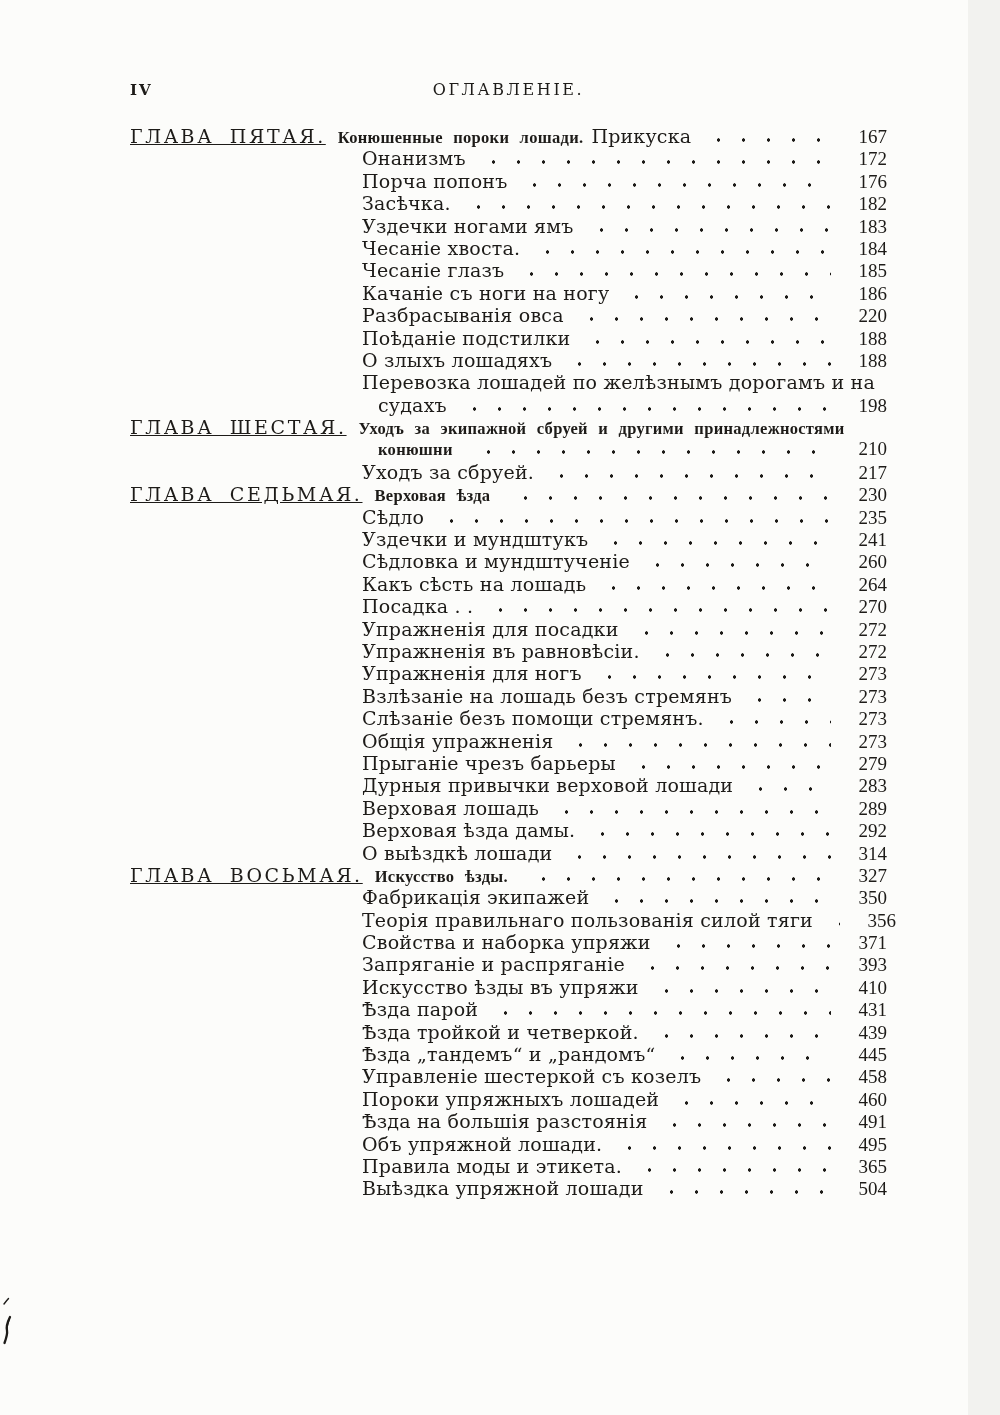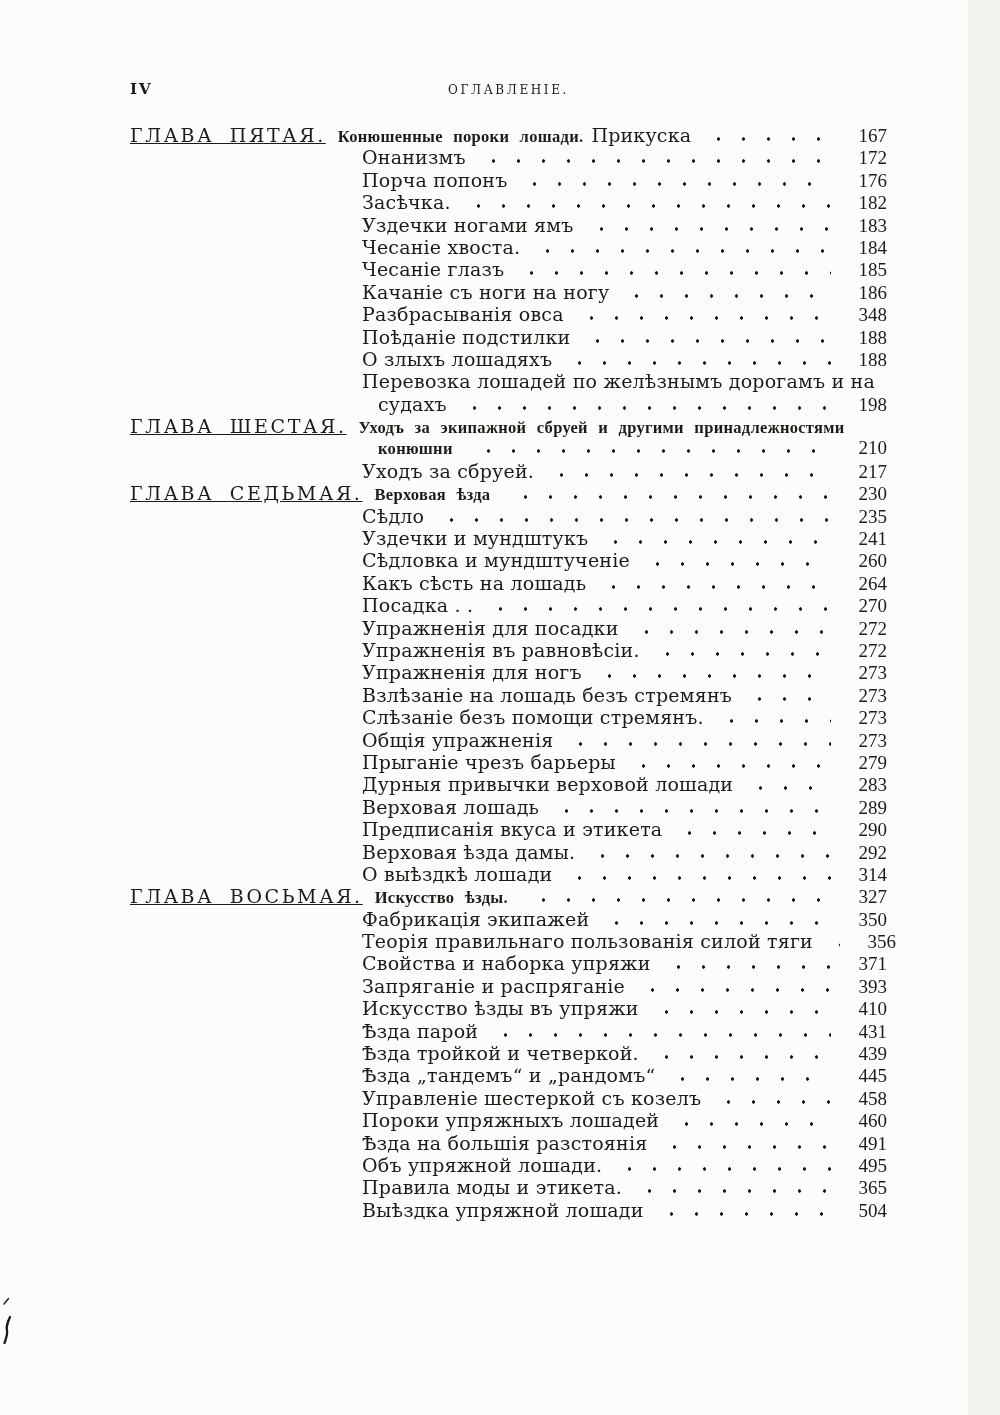--- a/index.html
+++ b/index.html
@@ -27,21 +27,21 @@
     font-size: 16px;
   }
   .folio {
     justify-self: start;
     font-size: 15px;
     font-weight: 600;
     letter-spacing: 2px;
   }
   .running-title {
     justify-self: center;
-    font-size: 12px;
+    font-size: 16px;
     letter-spacing: 2.6px;
   }
   .toc { margin-top: 26px; }
   .row {
     display: flex;
     align-items: baseline;
     height: 22.4px;
     white-space: nowrap;
     font-size: 19px;
   }
@@ -138,21 +138,21 @@
           <span class="pagenum">185</span>
         </div>
         <div class="row indent-1">
           <span class="t-plain">Качаніе съ ноги на ногу</span>
           <span class="leader"></span>
           <span class="pagenum">186</span>
         </div>
         <div class="row indent-1">
           <span class="t-plain">Разбрасыванія овса</span>
           <span class="leader"></span>
-          <span class="pagenum">348</span>
+          <span class="pagenum">220</span>
         </div>
         <div class="row indent-1">
           <span class="t-plain">Поѣданіе подстилки</span>
           <span class="leader"></span>
           <span class="pagenum">188</span>
         </div>
         <div class="row indent-1">
           <span class="t-plain">О злыхъ лошадяхъ</span>
           <span class="leader"></span>
           <span class="pagenum">188</span>
@@ -247,25 +247,20 @@
         </div>
         <div class="row indent-1">
           <span class="t-plain">Дурныя привычки верховой лошади</span>
           <span class="leader"></span>
           <span class="pagenum">283</span>
         </div>
         <div class="row indent-1">
           <span class="t-plain">Верховая лошадь</span>
           <span class="leader"></span>
           <span class="pagenum">289</span>
-        </div>
-        <div class="row indent-1">
-          <span class="t-plain">Предписанія вкуса и этикета</span>
-          <span class="leader"></span>
-          <span class="pagenum">290</span>
         </div>
         <div class="row indent-1">
           <span class="t-plain">Верховая ѣзда дамы.</span>
           <span class="leader"></span>
           <span class="pagenum">292</span>
         </div>
         <div class="row indent-1">
           <span class="t-plain">О выѣздкѣ лошади</span>
           <span class="leader"></span>
           <span class="pagenum">314</span>

